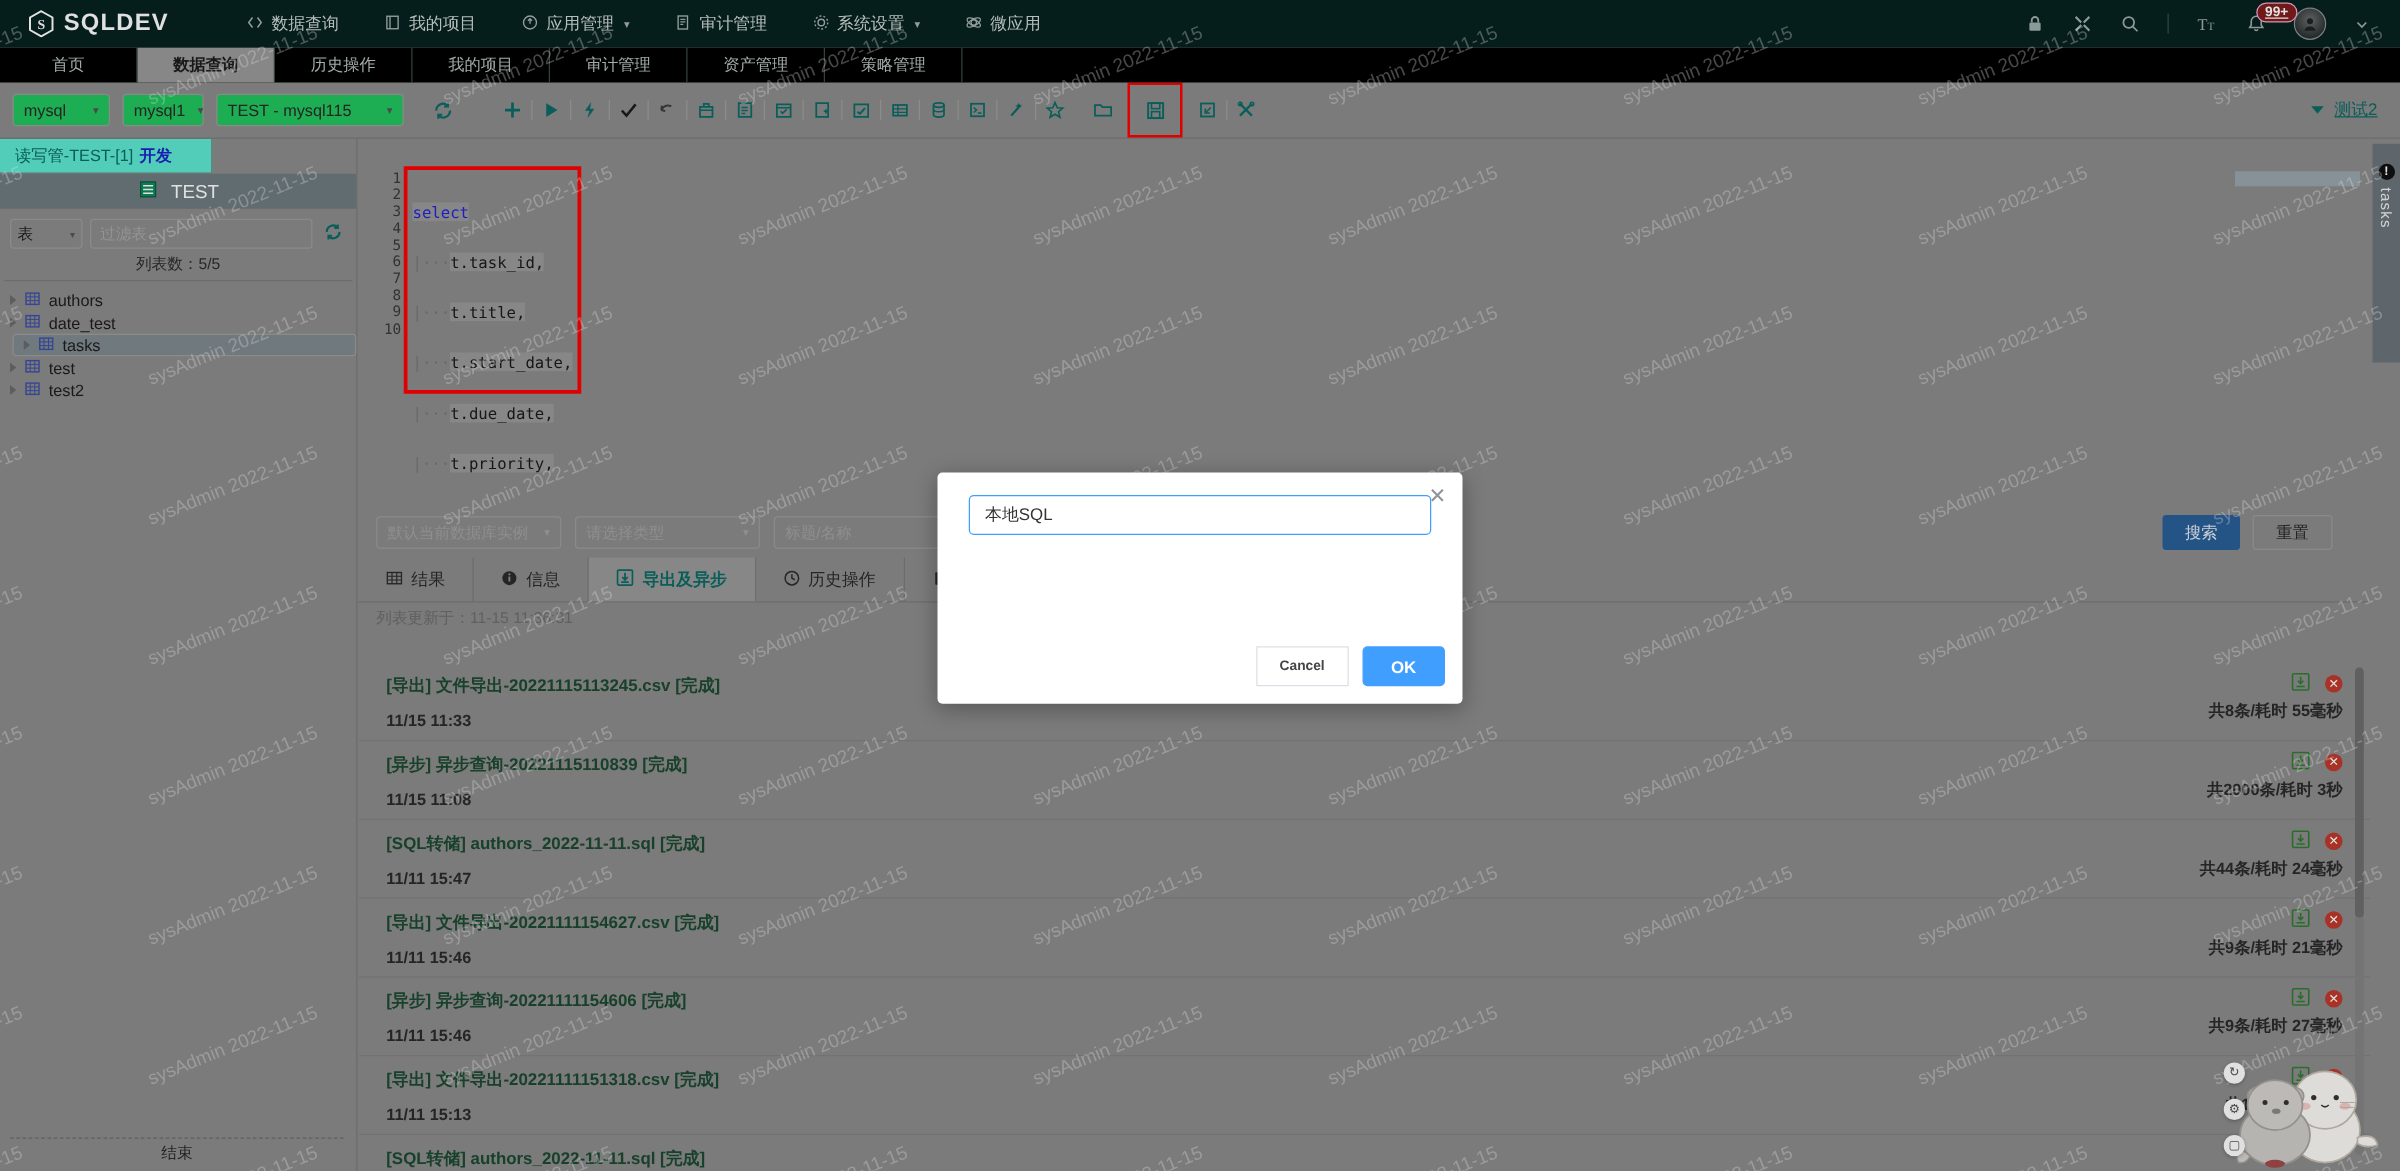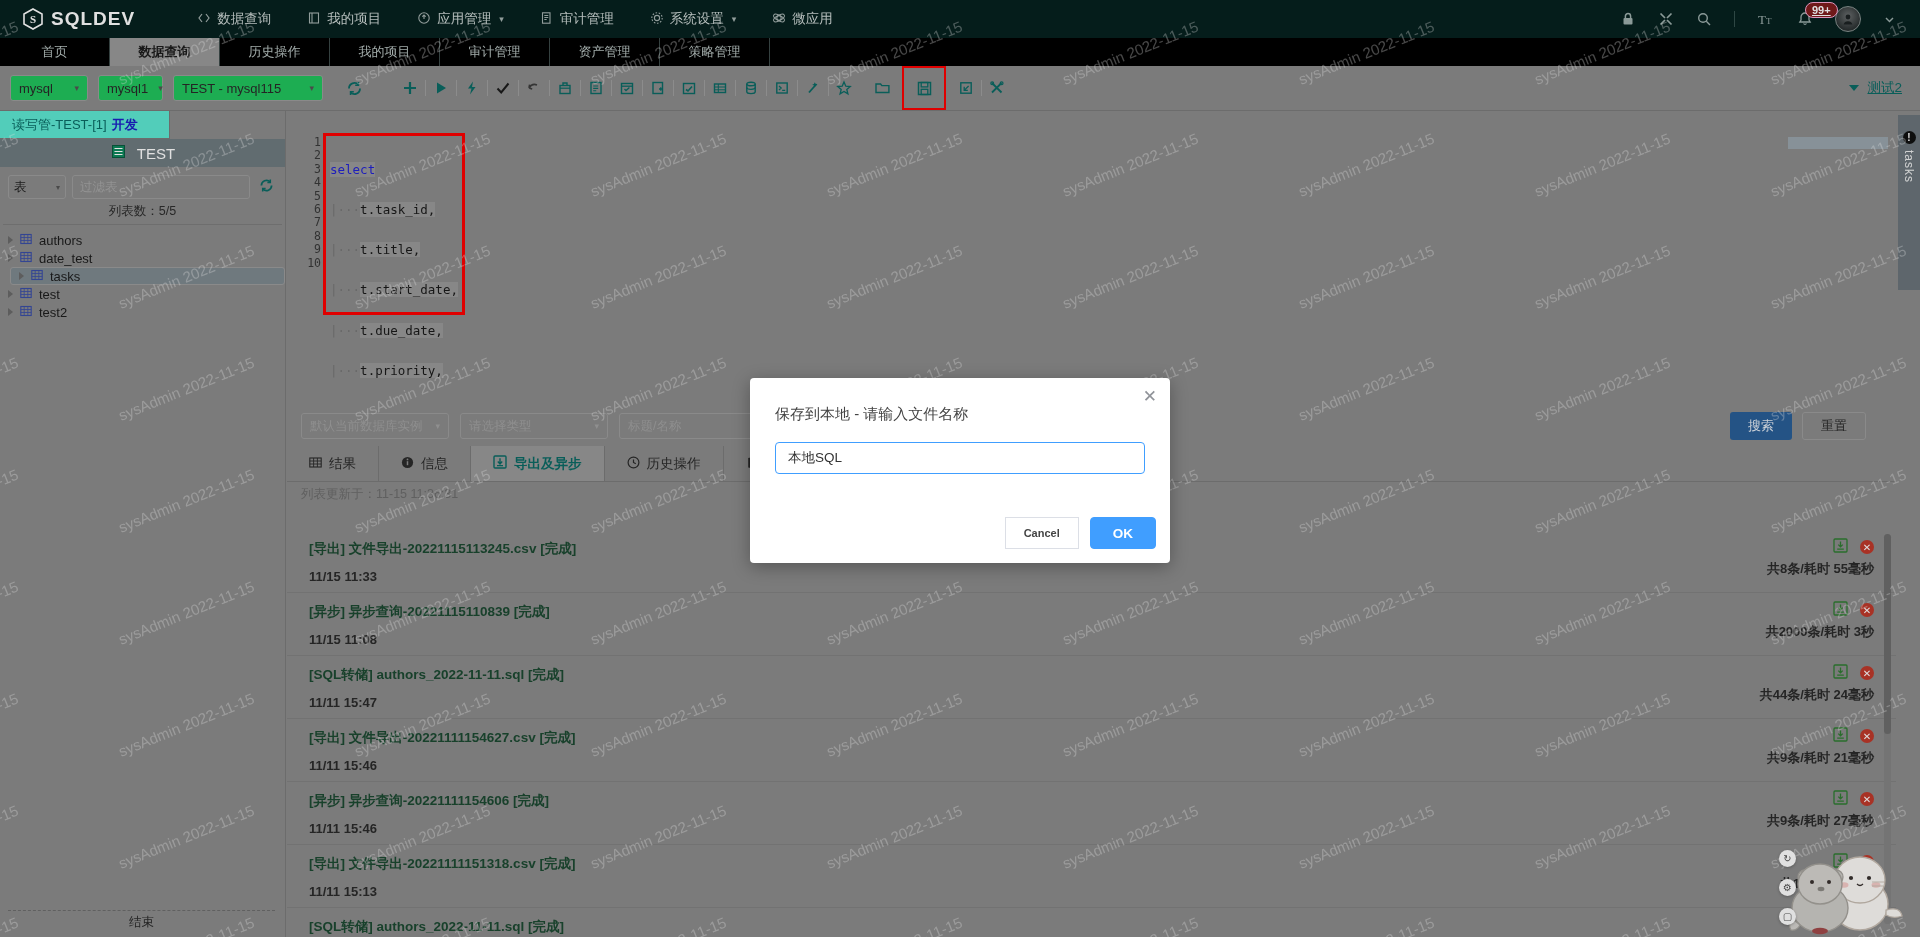--- a/index.html
+++ b/index.html
@@ -980,19 +980,18 @@
     <circle cx="65" cy="50" r="2" fill="#3a3330"></circle>
     <ellipse cx="57" cy="57" rx="3.4" ry="2.2" fill="#8d8a85"></ellipse>
     <ellipse cx="56" cy="99" rx="8" ry="3.2" fill="#a34b4b"></ellipse>
     <path d="M30 88 q-7 4 -3 10 q6 1 9 -5 z" fill="#d6d4d0" stroke="#a8a59f" stroke-width="1.2"></path>
   </svg>
 </div>
 
 <div id="overlay"></div>
 <div id="modal">
   <span id="modal-close">✕</span>
-  <div id="modal-title">保存到本地 - 请输入文件名称</div>
   <input id="modal-input" value="本地SQL" style="">
   <div id="modal-foot">
     <button id="modal-cancel">Cancel</button>
     <button id="modal-ok">OK</button>
   </div>
 </div>
 
 </body></html>

